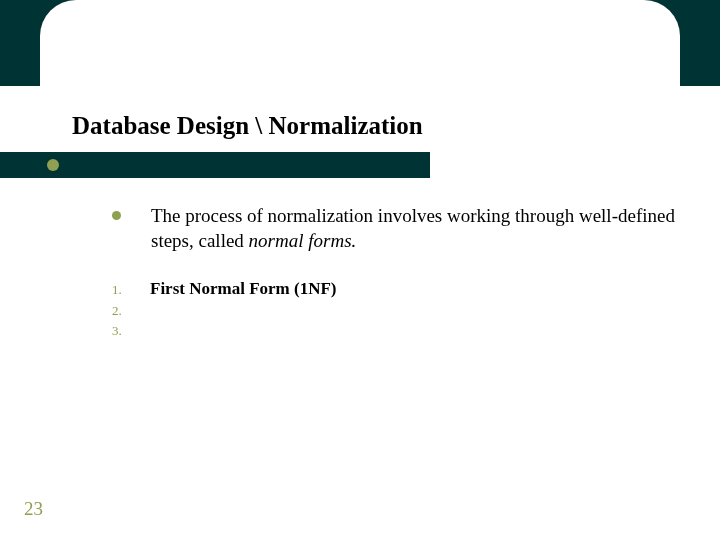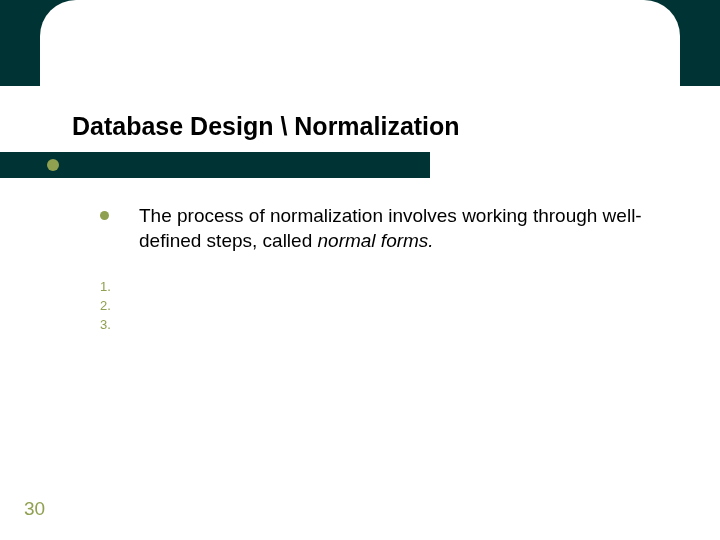--- a/index.html
+++ b/index.html
@@ -1,15 +1,15 @@
 <!DOCTYPE html>
 <html><head>
 <meta charset="utf-8">
 <style>
-  * { margin: 0; padding: 0; box-sizing: border-box; }
+  * { margin: 0; padding: 0; box-sizing: border-box; font-family: Liberation Serif, serif; }
   html, body { width: 720px; height: 540px; overflow: hidden; }
   body {
     background: #ffffff;
     font-family: Arial, Helvetica, sans-serif;
     position: relative;
   }
   
   .dark-strip {
     position: absolute;
     top: 0; left: 0; right: 0;
@@ -54,21 +54,21 @@
   .accent-dot {
     position: absolute;
     top: 159px;
     width: 12px; height: 12px;
     border-radius: 50%;
     background: #8fa050;
   }
   .body-area {
     position: absolute;
     top: 204px;
-    left: 100px;
+    left: 112px;
     right: 40px;
   }
   .bullet-row {
     display: flex;
     align-items: flex-start;
     margin-bottom: 26px;
   }
   .bullet-marker {
     width: 9px; height: 9px;
     border-radius: 50%;
@@ -127,24 +127,25 @@
     <div class="bullet-row">
       <div class="bullet-marker"></div>
       <div class="bullet-text">
         <span>The process of normalization involves working through well-defined steps, called </span><span class="ital">normal forms.</span><span></span>
       </div>
     </div>
 
     <div class="num-list">
       <div class="num-row">
         <div class="num-marker">1.</div>
+        <div class="num-text">First Normal Form (1NF)</div>
       </div>
       <div class="num-row">
         <div class="num-marker">2.</div>
       </div>
       <div class="num-row">
         <div class="num-marker">3.</div>
       </div>
     </div>
   </div>
 
-  <div class="page-num">30</div>
+  <div class="page-num">23</div>
 </div>
 
 </body></html>

